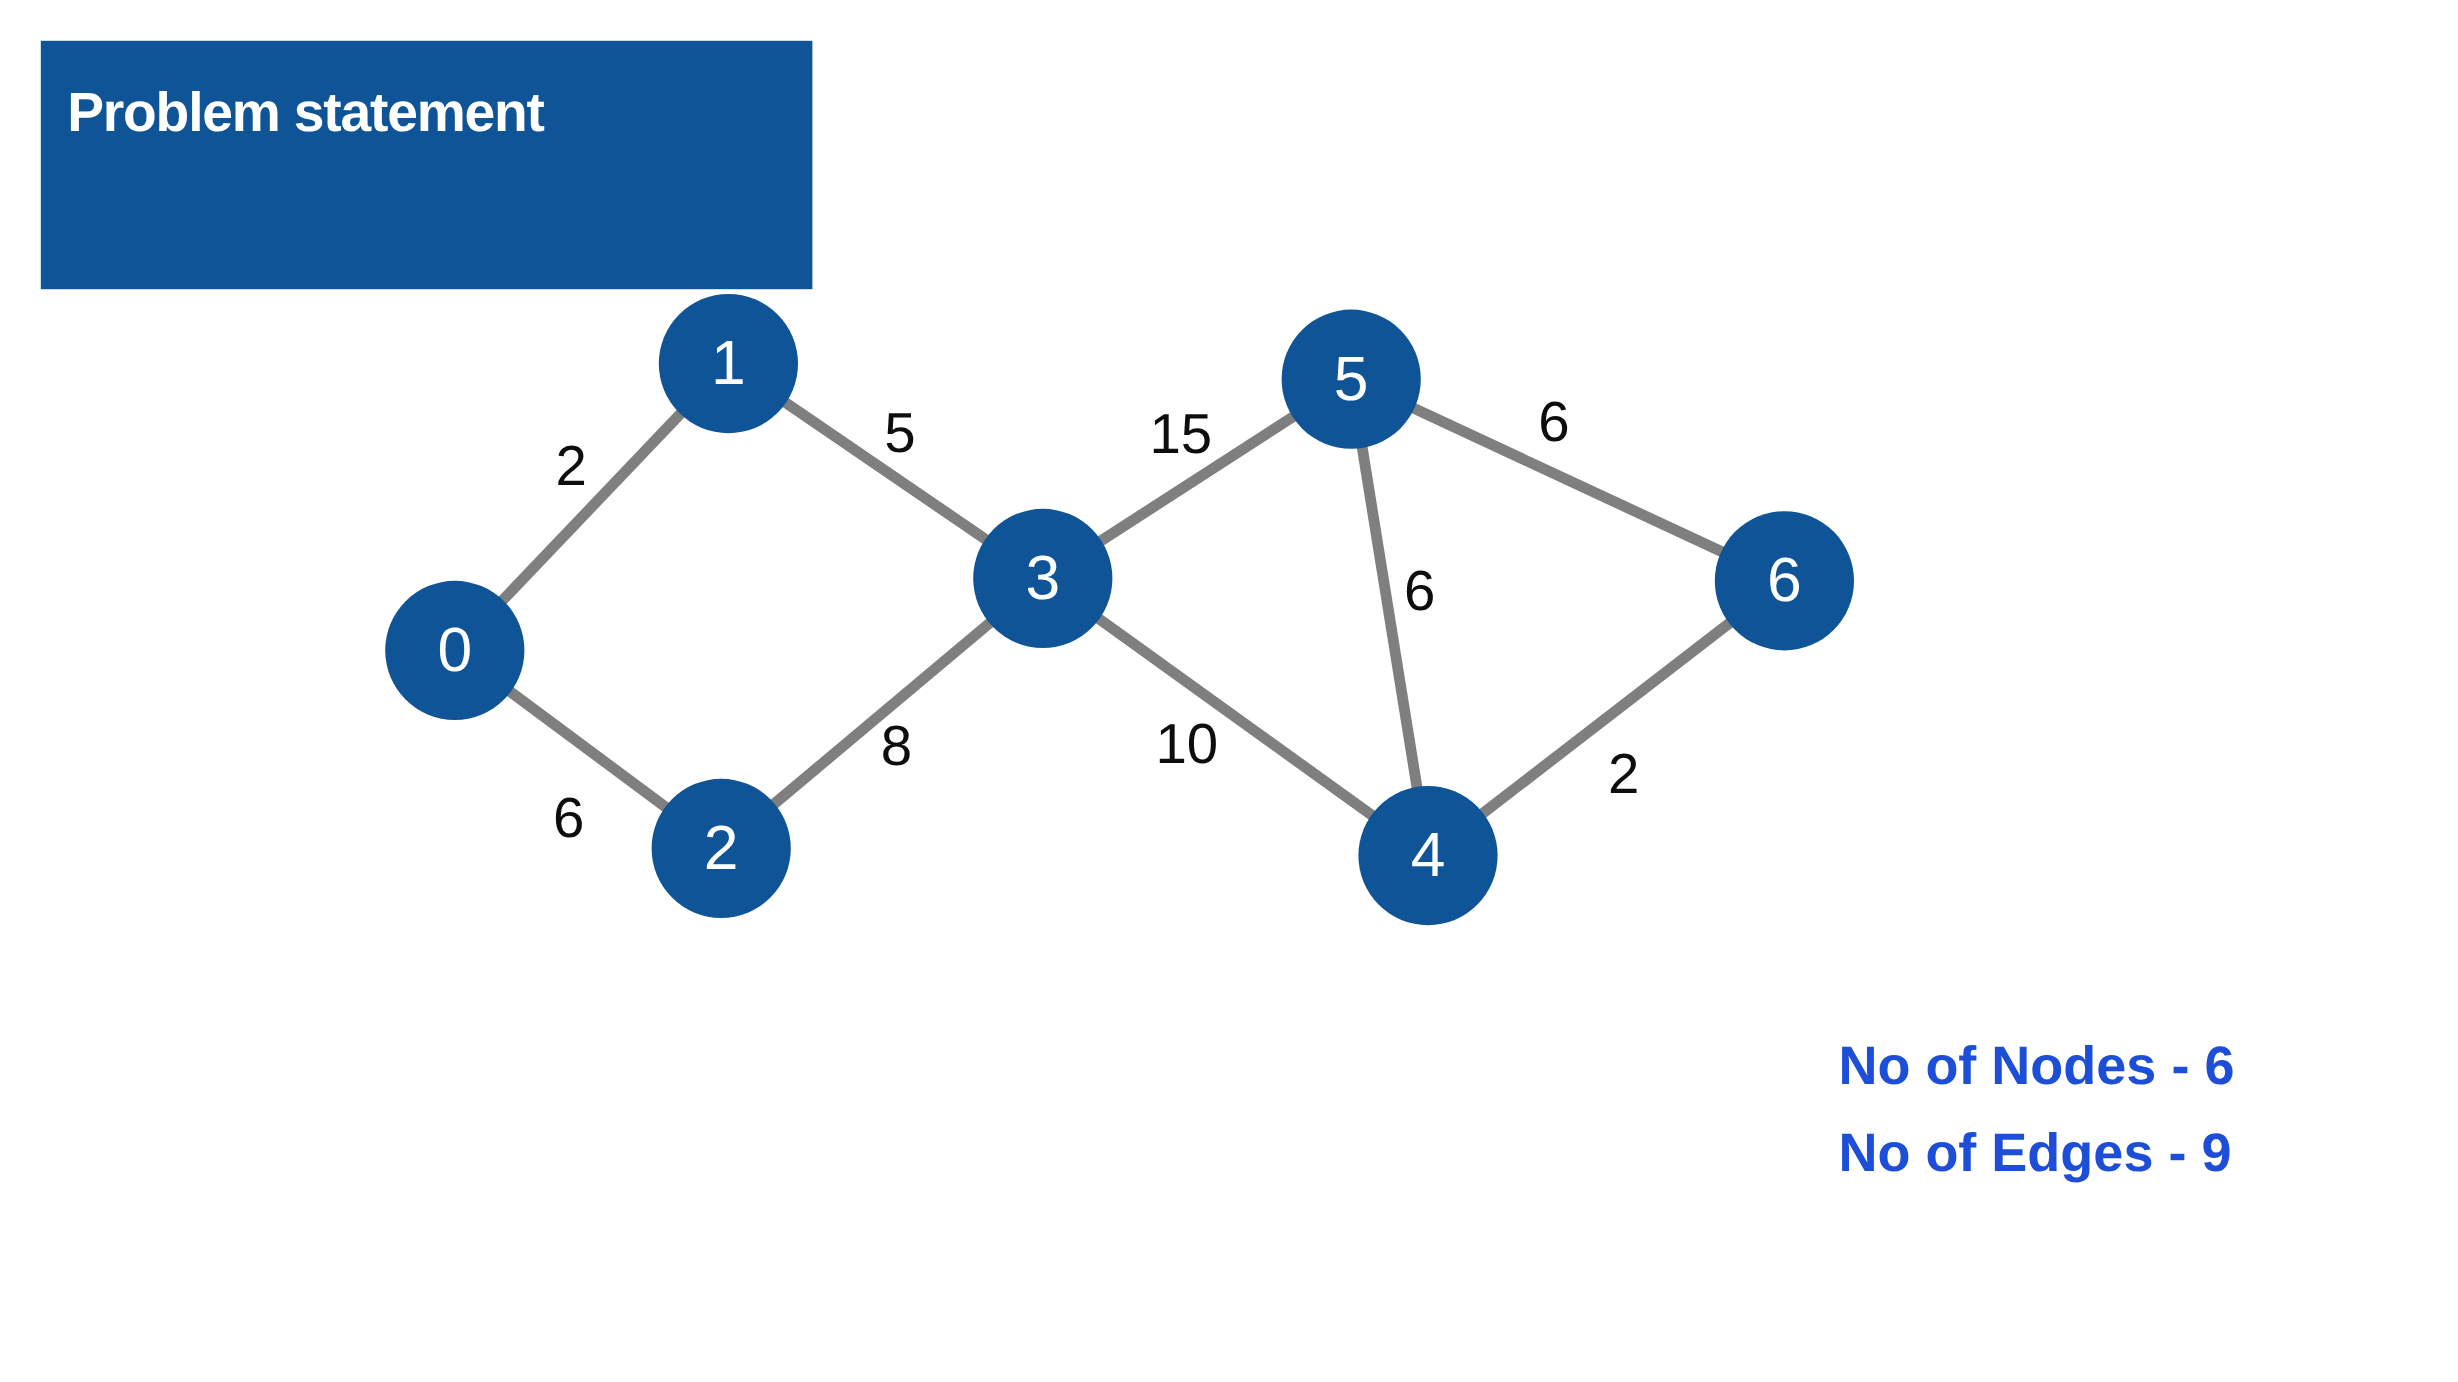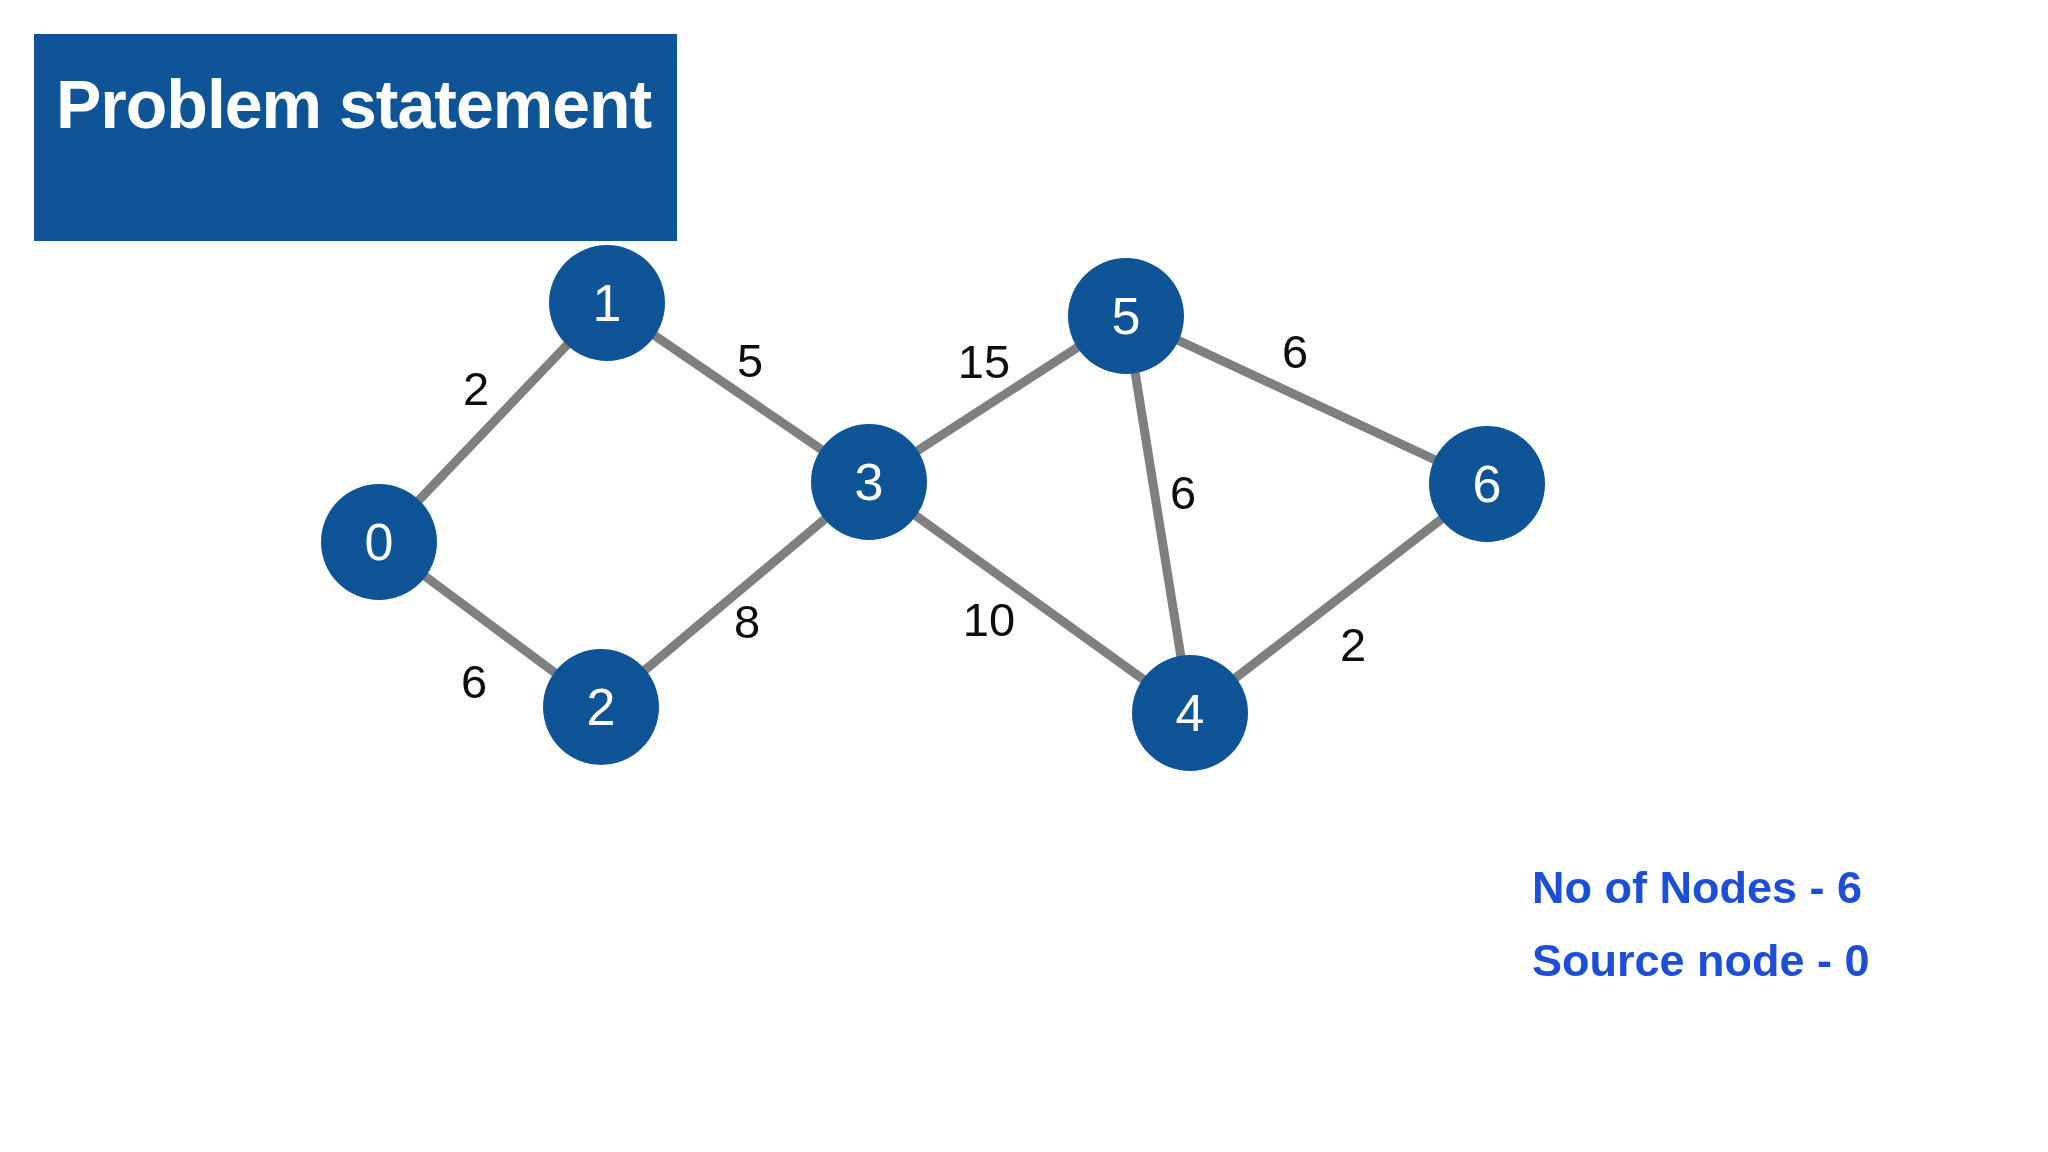--- a/index.html
+++ b/index.html
@@ -22,21 +22,21 @@
     left: 34px;
     top: 34px;
     width: 643px;
     height: 207px;
     background: #0E5496;
     box-sizing: border-box;
     padding: 36px 0 0 22px;
   }
   .title-text {
     color: #ffffff;
-    font-size: 68px;
+    font-size: 46px;
     font-weight: bold;
     letter-spacing: -1px;
     line-height: 1.0;
     white-space: nowrap;
   }
   .graph-svg {
     position: absolute;
     left: 0;
     top: 0;
     width: 2048px;
@@ -113,16 +113,16 @@
       <text x="747" y="621" class="edge-label" dominant-baseline="central">8</text>
       <text x="984" y="361" class="edge-label" dominant-baseline="central">15</text>
       <text x="989" y="619" class="edge-label" dominant-baseline="central">10</text>
       <text x="1183" y="492" class="edge-label" dominant-baseline="central">6</text>
       <text x="1295" y="351" class="edge-label" dominant-baseline="central">6</text>
       <text x="1353" y="644" class="edge-label" dominant-baseline="central">2</text>
     </svg>
 
   <div class="info-panel">
     <div class="info-line">No of Nodes - 6</div>
-    <div class="info-line">Source node - 0</div>
+    <div class="info-line">No of Edges - 9</div>
   </div>
 
 </div>
 
 </body></html>

